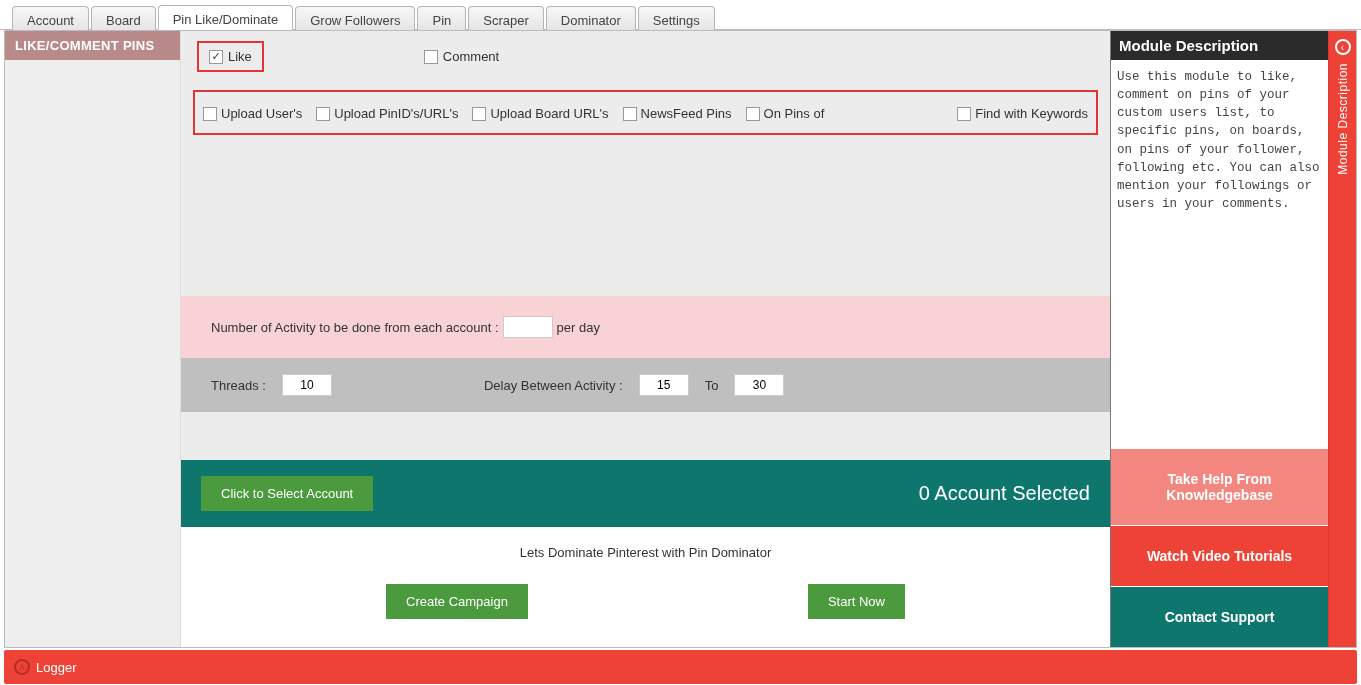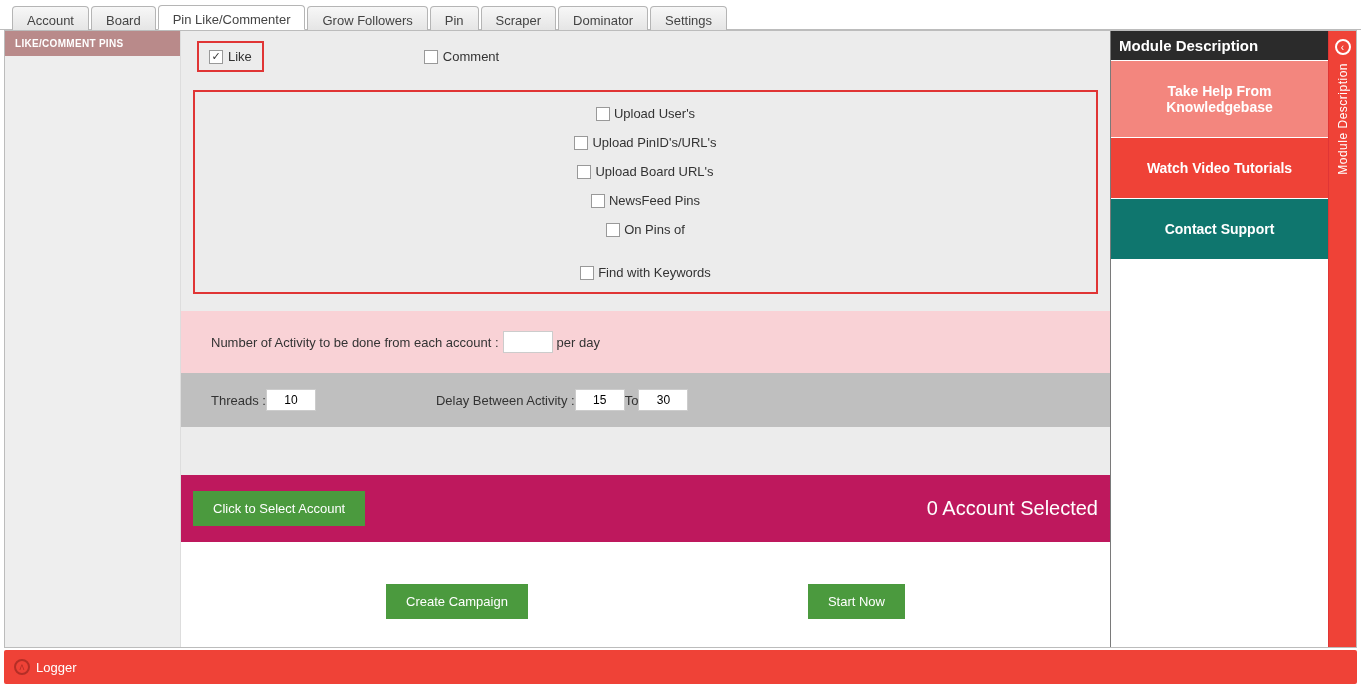--- a/index.html
+++ b/index.html
@@ -46,21 +46,21 @@
   }
   .left-nav {
     width: 176px;
     background: #eeeeee;
     border-right: 1px solid #ddd;
   }
   .left-nav-item {
     background: #b98a8a;
     color: #fff;
     font-weight: bold;
-    font-size: 10px;
+    font-size: 13px;
     padding: 7px 10px;
     letter-spacing: .3px;
   }
   .center {
     flex: 1;
     display: flex;
     flex-direction: column;
     background: #ececec;
   }
   .row-like {
@@ -92,21 +92,20 @@
     align-items: center;
   }
   .row-options {
     margin: 8px 12px 0 12px;
     border: 2px solid #e03535;
     padding: 14px 8px 12px 8px;
     display: flex;
     align-items: center;
     gap: 14px;
     justify-content: flex-start;
-    flex-direction: column;
   }
   .row-options .chkwrap { gap: 4px;}
   .spacer { flex:1; }
   .blank-area {
     height: 180px;
   }
   .pink-bar {
     background: #f9d2d6;
     display: flex;
     align-items: center;
@@ -119,26 +118,27 @@
     border: 1px solid #ccc;
     background:#fff;
     text-align:center;
     font-size:12px;
   }
   .gray-bar {
     background: #bfbfbf;
     display: flex;
     align-items: center;
     padding: 16px 30px;
+    gap: 16px;
   }
   .red-bar {
-    background: #be185d;
-    display: flex;
-    align-items: center;
-    padding: 16px 12px;
+    background: #0f766e;
+    display: flex;
+    align-items: center;
+    padding: 16px 20px;
     gap: 60px;
     color:#fff;
     margin-top:48px;
   }
   .green-btn {
     background: #4b9a3e;
     color:#fff;
     padding: 10px 20px;
     border:none;
     font-size:13px;
@@ -222,21 +222,21 @@
     width:16px;height:16px;border:2px solid #b42e26;border-radius:50%;
     display:flex;align-items:center;justify-content:center;font-size:10px;color:#b42e26;
   }
 </style>
 </head>
 <body>
 
 <div class="tabs">
   <div class="tab">Account</div>
   <div class="tab">Board</div>
-  <div class="tab active">Pin Like/Commenter</div>
+  <div class="tab active">Pin Like/Dominate</div>
   <div class="tab">Grow Followers</div>
   <div class="tab">Pin</div>
   <div class="tab">Scraper</div>
   <div class="tab">Dominator</div>
   <div class="tab">Settings</div>
 </div>
 
 <div class="main-wrap">
 
   <div class="left-nav">
@@ -303,30 +303,32 @@
       <span>To</span>
       <input class="num-input" value="30" style="">
     </div>
 
     <div class="red-bar">
       <button class="green-btn">Click to Select Account</button>
       <span style="flex:1;text-align:right;font-weight:normal;font-size:20px">0 Account Selected</span>
     </div>
 
     <div class="bottom-action">
+      <div>Lets Dominate Pinterest with Pin Dominator</div>
       <div class="row">
         <button class="green-btn">Create Campaign</button>
         <button class="green-btn">Start Now</button>
       </div>
     </div>
 
   </div>
 
   <div class="right-panel">
     <div class="mod-header">Module Description</div>
+    <div class="mod-body">Use this module to like, comment on pins of your custom users list, to specific pins, on boards, on pins of your follower, following etc. You can also mention your followings or users in your comments.</div>
     <div class="side-btn sb2">Take Help From Knowledgebase</div>
     <div class="side-btn sb1">Watch Video Tutorials</div>
     <div class="side-btn sb3">Contact Support</div>
   </div>
 
   <div class="vert-strip">
     <span class="circ">‹</span>
     <span class="vert-text">Module Description</span>
   </div>
 

